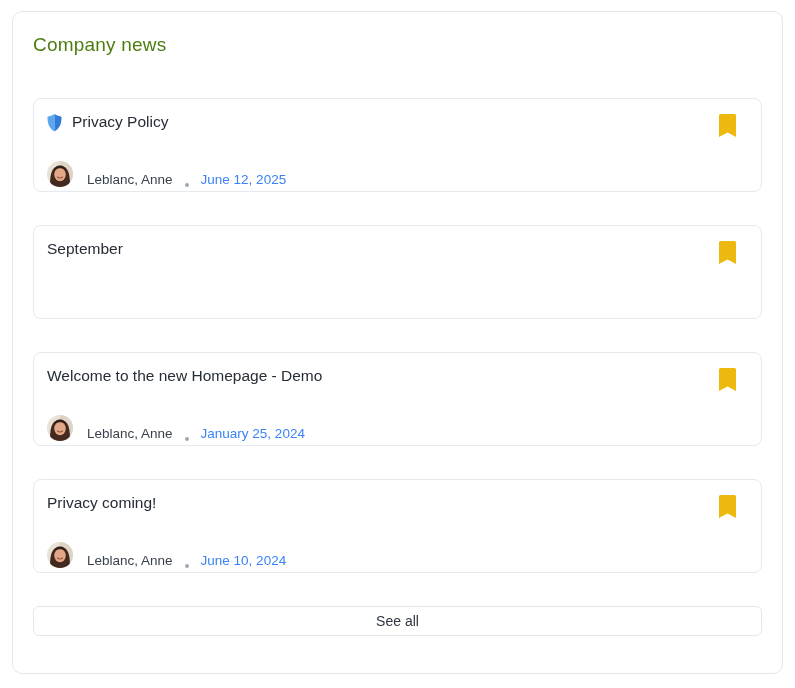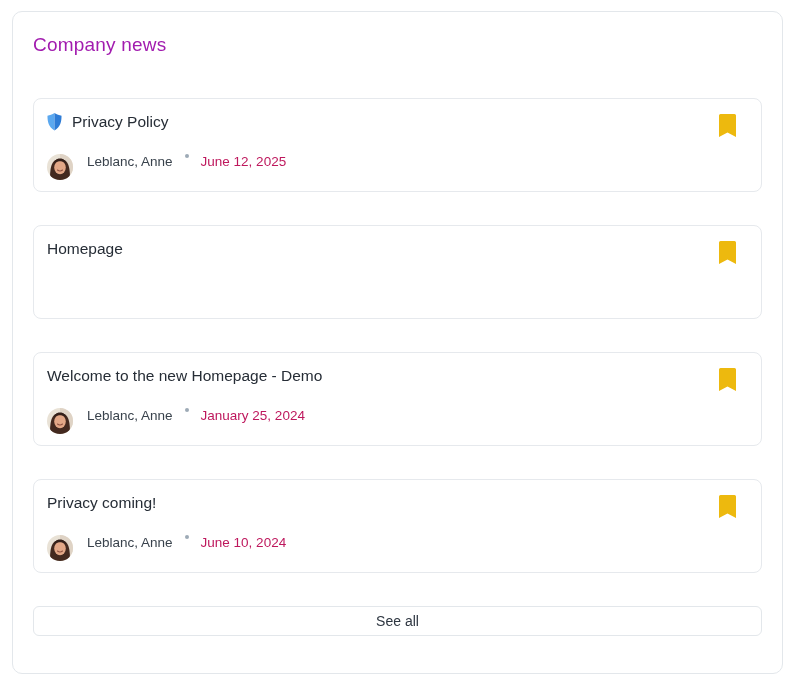--- a/index.html
+++ b/index.html
@@ -24,39 +24,39 @@
     height: 663px;
     background: #ffffff;
     border: 1px solid #E3E7EB;
     border-radius: 10px;
     padding: 21px 20px 0 20px;
   }
   .card-header {
     font-size: 19px;
     line-height: 24px;
     font-weight: 400;
-    color: #a21caf;
+    color: #4d7c0f;
     letter-spacing: 0.2px;
   }
   .news-list {
     margin-top: 41px;
   }
   .news-item {
     position: relative;
     height: 94px;
     border: 1px solid #E6E9ED;
     border-radius: 8px;
     background: #ffffff;
     padding: 13px 48px 12px 13px;
     margin-bottom: 33px;
     cursor: pointer;
   }
   .item-title-row {
     display: flex;
-    align-items: center;
+    align-items: flex-end;
     gap: 10px;
     font-size: 15.5px;
     line-height: 20px;
     color: #262D36;
   }
   .title-icon {
     flex: 0 0 auto;
     display: inline-flex;
   }
   .bookmark-btn {
@@ -66,22 +66,22 @@
     width: 17px;
     height: 23px;
     padding: 0;
     border: none;
     background: transparent;
     cursor: pointer;
     display: inline-flex;
   }
   .item-meta {
     display: flex;
-    align-items: flex-start;
-    margin-top: 22px;
+    align-items: flex-end;
+    margin-top: 29px;
   }
   .avatar {
     width: 26px;
     height: 26px;
     border-radius: 50%;
     overflow: hidden;
     flex: 0 0 auto;
   }
   .avatar svg { display: block; }
   .author-name {
@@ -93,21 +93,21 @@
   .meta-dot {
     width: 4px;
     height: 4px;
     border-radius: 50%;
     background: #9DAAB6;
     margin: 0 12px;
     flex: 0 0 auto;
   }
   .item-date {
     font-size: 13.5px;
-    color: #be185d;
+    color: #3b82f6;
     white-space: nowrap;
   }
   .see-all-btn {
     margin-top: 22px;
     width: 100%;
     height: 30px;
     border: 1px solid #E3E7EB;
     border-radius: 6px;
     background: #ffffff;
     font-family: "Liberation Sans", sans-serif;
@@ -155,21 +155,21 @@
           </svg>
         </span>
         <span class="author-name">Leblanc, Anne</span>
         <span class="meta-dot"></span>
         <span class="item-date">June 12, 2025</span>
       </div>
     </div>
 
     <div class="news-item">
       <div class="item-title-row">
-        <span>Homepage</span>
+        <span>September</span>
       </div>
       <button class="bookmark-btn">
         <svg width="17" height="23" viewBox="0 0 17 23">
           <path d="M1.5 0 H15.5 Q17 0 17 1.5 V23 L8.5 18.4 L0 23 V1.5 Q0 0 1.5 0 Z" fill="#EDB90E"></path>
         </svg>
       </button>
     </div>
 
     <div class="news-item">
       <div class="item-title-row">

